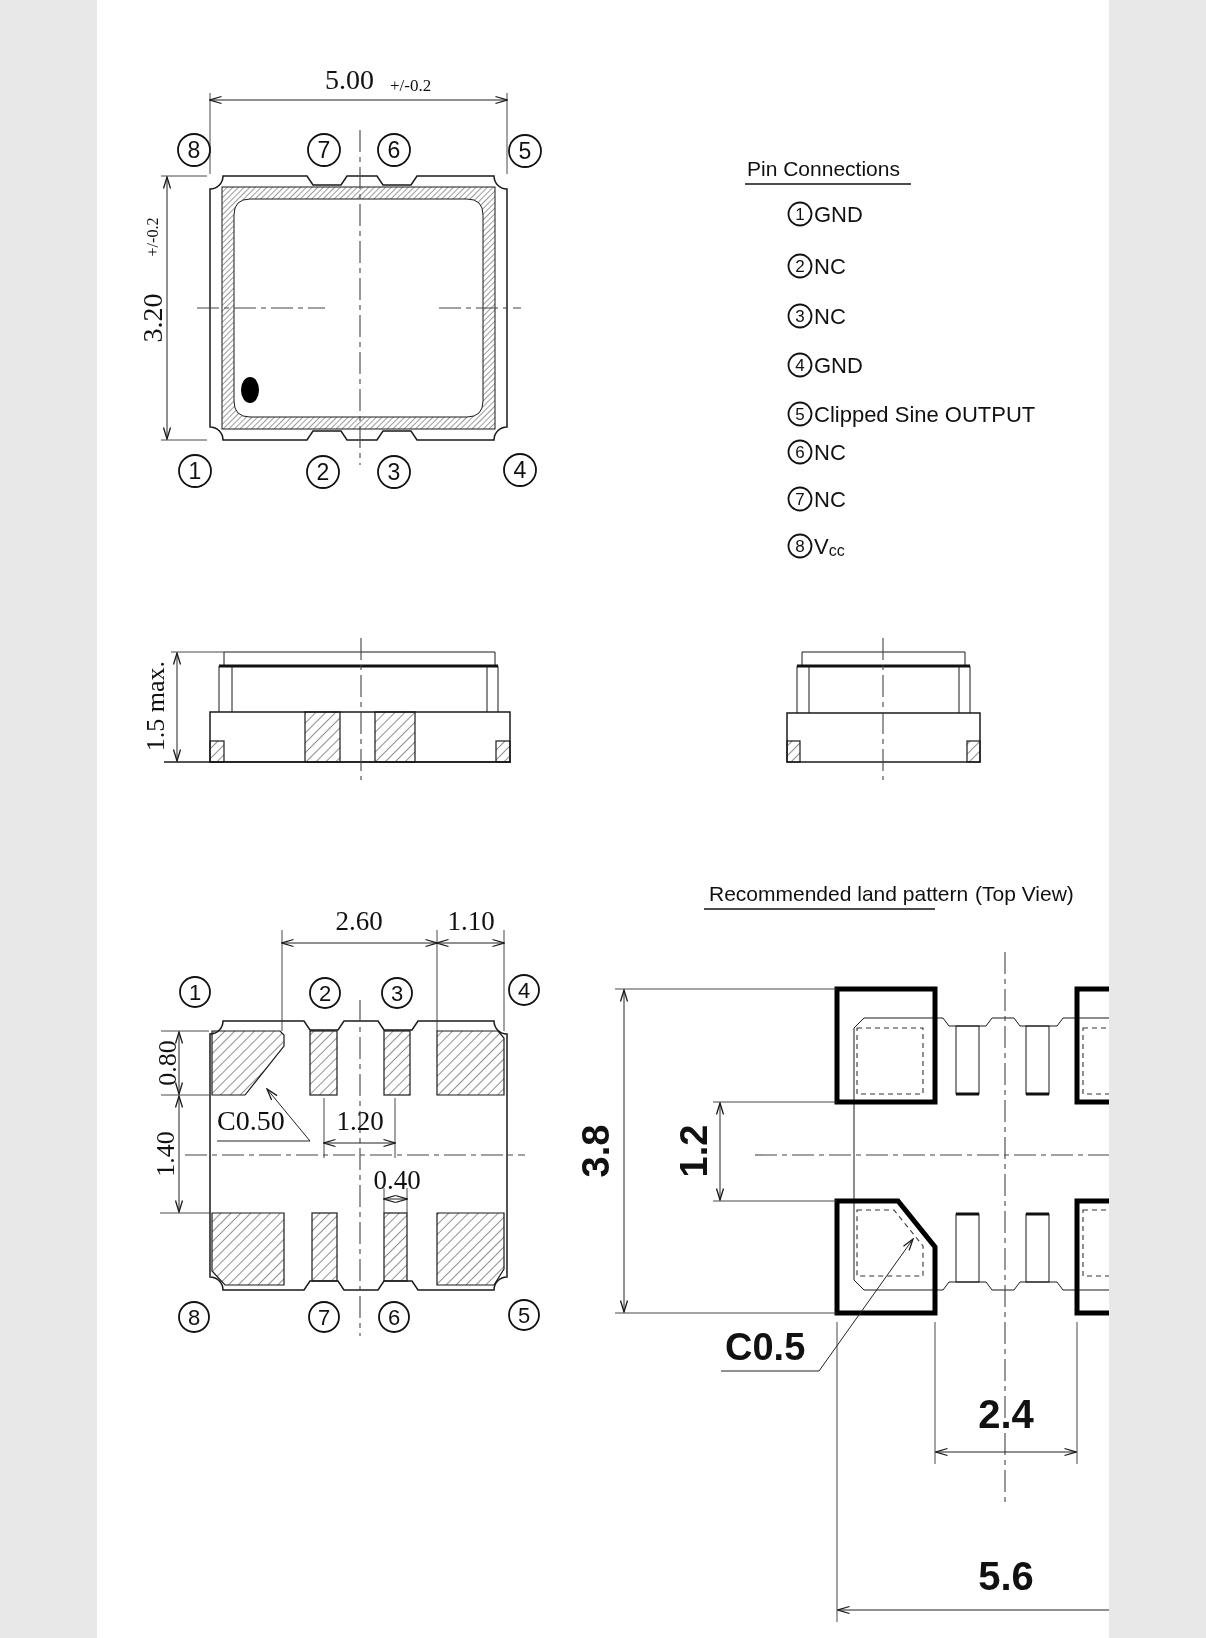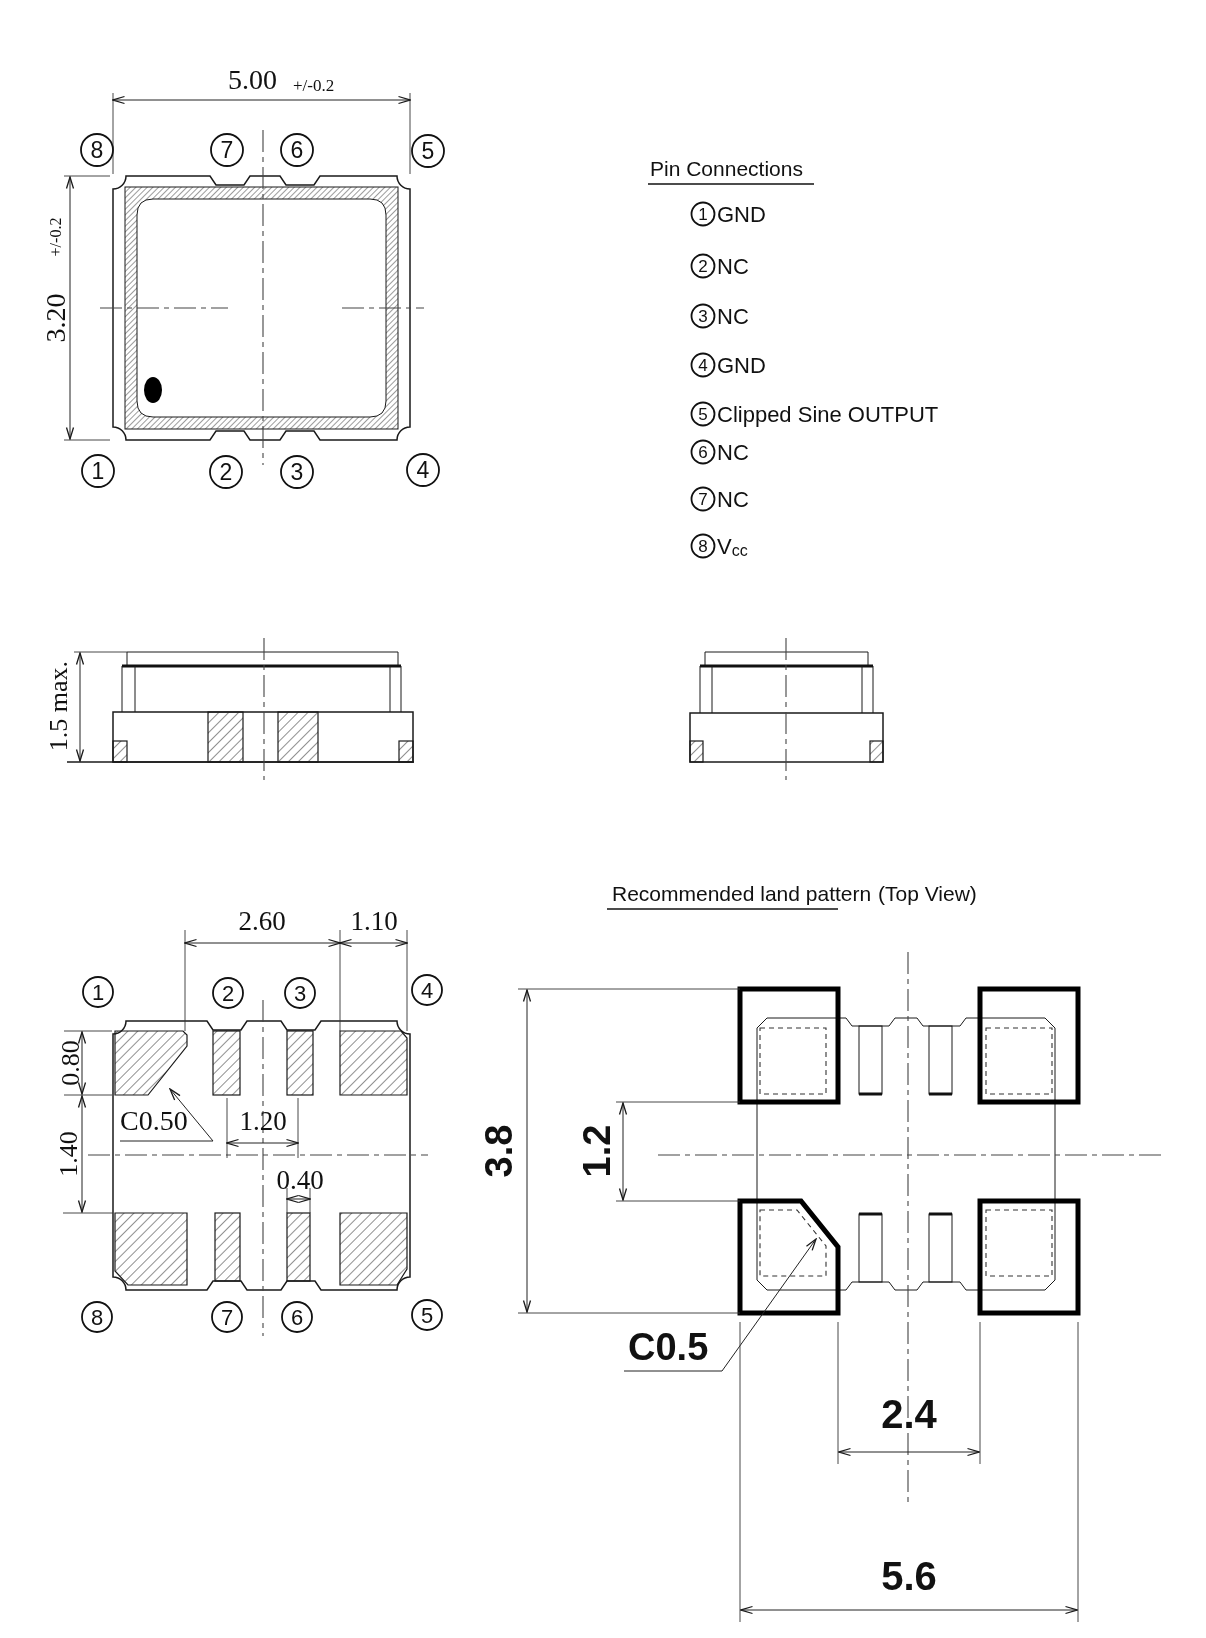--- a/index.html
+++ b/index.html
@@ -1,17 +1,17 @@
 <!DOCTYPE html>
 <html><head>
 <meta charset="utf-8">
 <style>
   html,body { margin:0; padding:0; background:#e8e8e8; }
   #page {
-    position:relative; width:1206px; height:1638px;
+    position:relative; width:1012px; height:1638px;
     background:#ffffff; margin:0 auto; overflow:hidden;
     font-family:"Liberation Sans", sans-serif;
   }
   svg text { fill:#111; }
   .serif  { font-family:"Liberation Serif", serif; }
   .sans   { font-family:"Liberation Sans", sans-serif; }
   .ln     { stroke:#1a1a1a; stroke-width:1.5; fill:none; }
   .lnthin { stroke:#1a1a1a; stroke-width:1;   fill:none; }
   .lnthick{ stroke:#111;    stroke-width:3;   fill:none; }
   .lnx    { stroke:#000;    stroke-width:5;   fill:none; }

